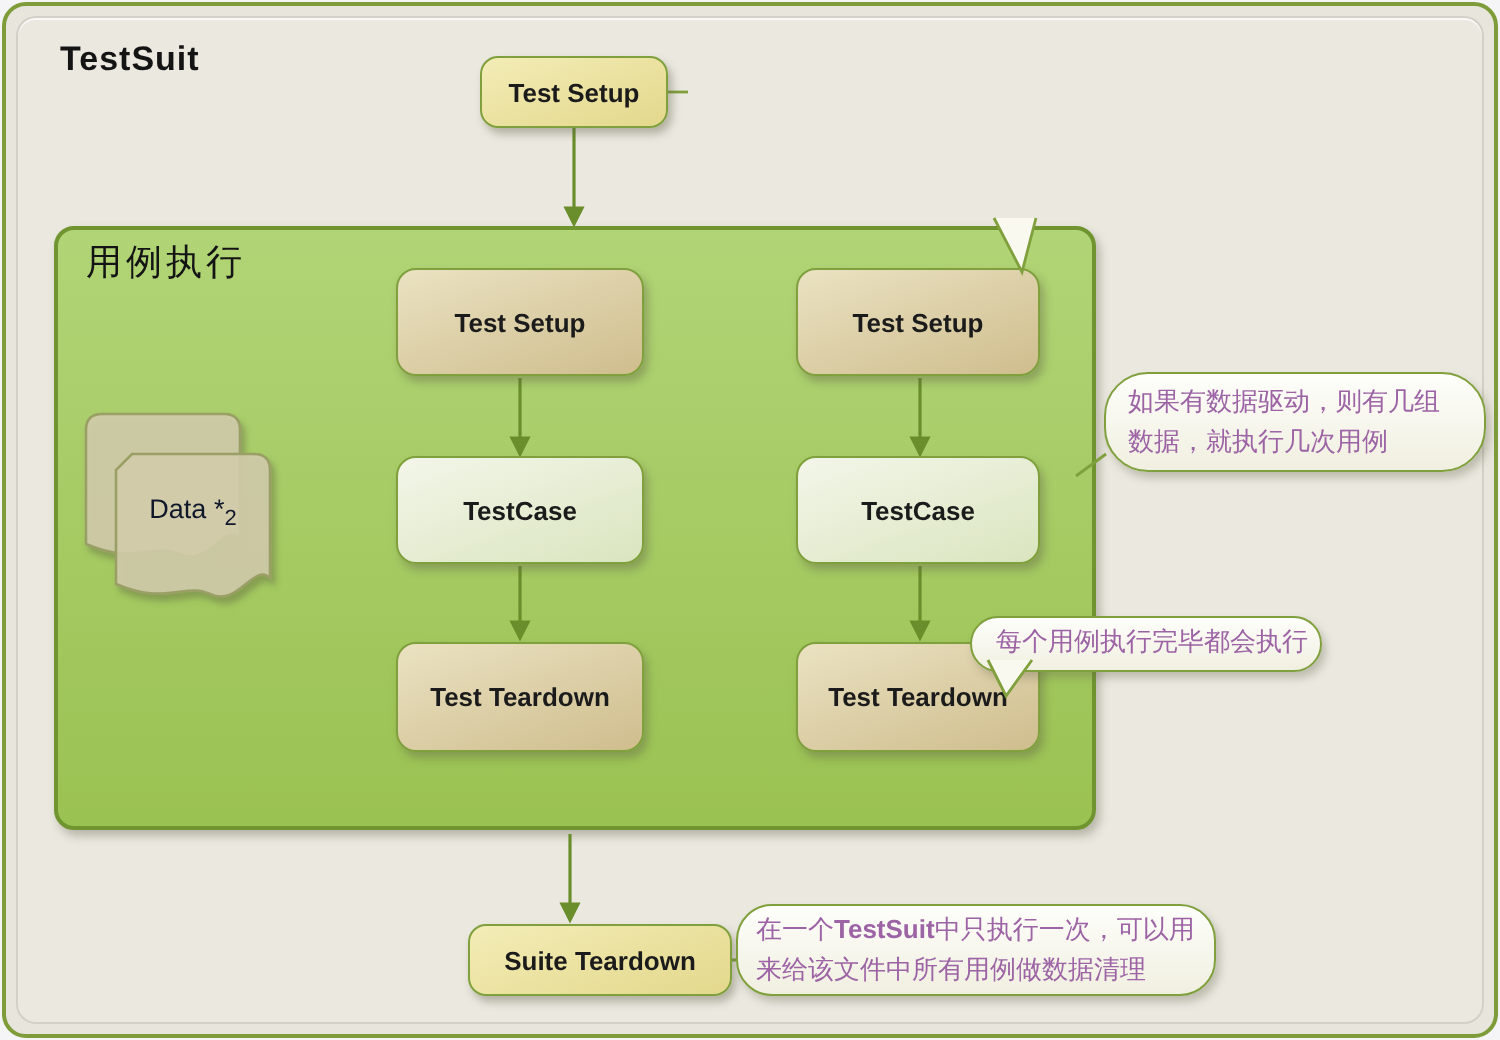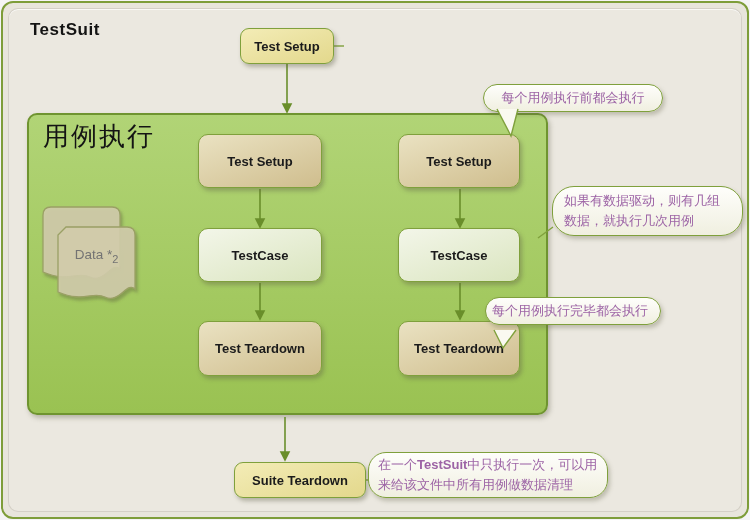--- a/index.html
+++ b/index.html
@@ -11,50 +11,50 @@
          border-radius:12px;background:#E8E5DC;}
   .panel{position:absolute;left:8px;top:8px;width:734px;height:504px;border-radius:10px;
          background:#EBE8E0;border:1px solid rgba(130,125,110,0.22);
          box-shadow:inset 0 1px 0 rgba(255,255,255,0.7);}
 
   .diagram-title{position:absolute;left:30px;top:20px;font-size:17px;font-weight:bold;color:#141414;letter-spacing:0.5px;}
 
   .groupbox{position:absolute;left:27px;top:113px;width:521px;height:302px;border-radius:10px;
             background:linear-gradient(180deg,#B1D476 0%,#9AC252 100%);
             border:2px solid #6F9430;box-shadow:2px 3px 5px rgba(100,100,75,0.38);z-index:1;}
-  .group-title{position:absolute;left:14px;top:4px;font-size:26px;color:#141414;letter-spacing:2px;}
+  .group-title{position:absolute;left:14px;top:4px;font-size:18px;color:#141414;letter-spacing:2px;}
 
   .node{position:absolute;display:flex;align-items:center;justify-content:center;
         font-size:13px;font-weight:bold;color:#1B1B1B;border:1.5px solid #7FA03C;
         border-radius:10px;box-shadow:2px 3px 4px rgba(95,95,70,0.4);z-index:3;text-align:center;}
   .tan{background:linear-gradient(160deg,#EAE2C2 0%,#CFBD8D 100%);}
   .pale{background:linear-gradient(160deg,#F3F6E9 0%,#DAE5BF 100%);}
   .yellow{background:linear-gradient(160deg,#F3ECB6 0%,#E3D88C 100%);border-radius:9px;}
 
   .n-suite-setup{left:240px;top:28px;width:94px;height:36px;}
   .n-ts-l{left:198px;top:134px;width:124px;height:54px;}
   .n-ts-r{left:398px;top:134px;width:122px;height:54px;}
   .n-tc-l{left:198px;top:228px;width:124px;height:54px;}
   .n-tc-r{left:398px;top:228px;width:122px;height:54px;}
   .n-td-l{left:198px;top:321px;width:124px;height:55px;}
   .n-td-r{left:398px;top:321px;width:122px;height:55px;}
   .n-suite-teardown{left:234px;top:462px;width:132px;height:36px;}
 
   .data-label{position:absolute;left:58px;top:247px;width:77px;text-align:center;
-              font-size:13.5px;color:#737373;z-index:3;}
+              font-size:13.5px;color:#0f172a;z-index:3;}
   .data-label sub{font-size:11px;}
 
   .callout{position:absolute;z-index:4;border:1.5px solid #7FA03C;color:#9C63A5;
            background:linear-gradient(180deg,#FEFEFB 0%,#F0EFE0 100%);
            box-shadow:2px 3px 4px rgba(105,105,80,0.35);font-size:13px;line-height:20px;}
   .callout b{font-weight:bold;}
   .c1{left:343px;top:12px;width:245px;height:50px;border-radius:18px;padding:4px 9px;}
   .c2{left:483px;top:84px;width:180px;height:28px;border-radius:14px;padding:3px 6px;text-align:center;}
   .c3{left:552px;top:186px;width:191px;height:50px;border-radius:22px;padding:4px 11px;}
-  .c4{left:485px;top:297px;width:176px;height:28px;border-radius:14px;padding:3px 6px;text-align:left;}
+  .c4{left:485px;top:308px;width:176px;height:28px;border-radius:14px;padding:3px 6px;text-align:right;font-family:Liberation Mono, monospace;}
   .c5{left:368px;top:452px;width:240px;height:46px;border-radius:18px;padding:2px 9px;}
 
   svg.layer{position:absolute;left:0;top:0;z-index:2;pointer-events:none;}
   svg.toplayer{position:absolute;left:0;top:0;z-index:5;pointer-events:none;}
 </style>
 </head>
 <body>
 
 <div id="stage">
   <div class="frame"></div>
@@ -125,21 +125,20 @@
   <div class="node tan n-td-r">
     <span>Test Teardown</span>
   </div>
   <div class="node yellow n-suite-teardown">
     <span>Suite Teardown</span>
   </div>
 
   <div class="data-label"><span>Data *</span><sub>2</sub></div>
 
 
-  <div class="callout c2"><span>每个用例执行前都会执行</span></div>
 
   <div class="callout c3"><span>如果有数据驱动，则有几组数据，就执行几次用例</span></div>
 
   <div class="callout c4"><span>每个用例执行完毕都会执行</span></div>
 
   <div class="callout c5"><span>在一个</span><b>TestSuit</b><span>中只执行一次，可以用来给该文件中所有用例做数据清理</span></div>
 
   <svg class="toplayer" width="750" height="520">
     <path d="M497 109 L511 136 L518 109" fill="#FAF9F0" stroke="#7FA03C" stroke-width="1.4"></path>
     <path d="M494 330 L503 348 L516 330" fill="#FAF9F0" stroke="#7FA03C" stroke-width="1.4"></path>

